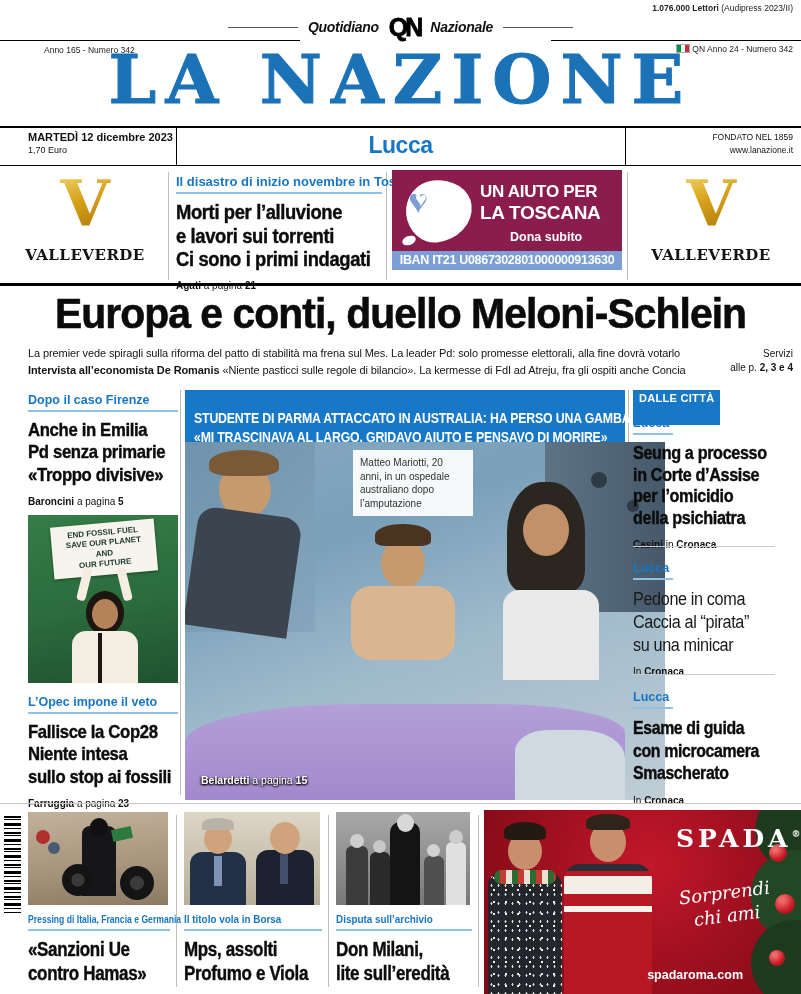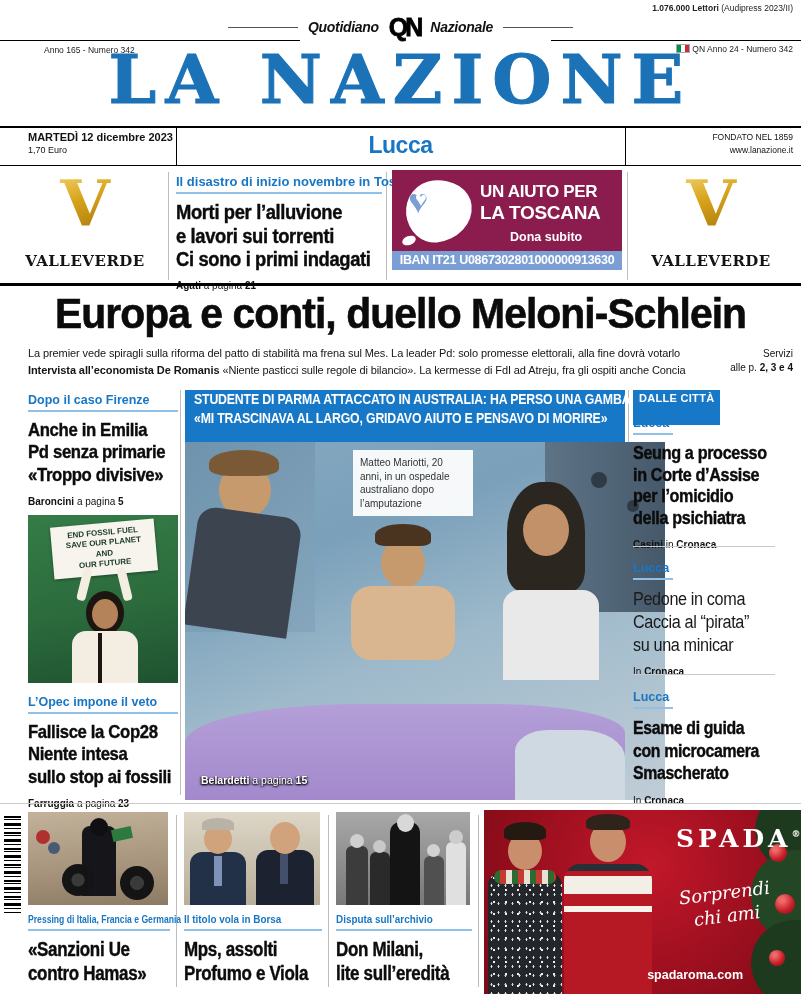--- a/index.html
+++ b/index.html
@@ -39,21 +39,21 @@
   .hl .ln { white-space:nowrap; letter-spacing:-0.4px; }
   .heavy { -webkit-text-stroke:0.4px #0c0c0c; }
   .byl { font-size:10px; color:#111; white-space:nowrap; }
   .byl b { font-weight:bold; }
 
   
   .vv { text-align:center; cursor:pointer; }
   .vv-v { font-family:"DejaVu Serif", serif; font-weight:bold; font-size:64px; line-height:1;
           background:linear-gradient(160deg,#f6dc7a 10%,#d7a21a 45%,#a8780c 80%);
           -webkit-background-clip:text; background-clip:text; color:transparent; }
-  .vv-name { font-family:"DejaVu Serif", serif; font-weight:bold; font-size:15px; letter-spacing:0.5px; color:#141414; margin-top:16px; }
+  .vv-name { font-family:"DejaVu Serif", serif; font-weight:bold; font-size:15px; letter-spacing:0.5px; color:#141414; margin-top:10px; }
 
   
   .tos { background:#8b1d4e; color:#fff; }
   .tos-shape { position:absolute; left:14px; top:10px; width:66px; height:62px; background:#fff;
                border-radius:46% 54% 58% 42% / 50% 46% 54% 50%; transform:rotate(-6deg); }
   .tos-tail { position:absolute; left:10px; top:66px; width:14px; height:9px; background:#fff; border-radius:50%; transform:rotate(-20deg); }
   .heart-out { position:absolute; left:16px; top:14px; font-size:34px; color:#7b9fd4; line-height:1; }
   .heart-in  { position:absolute; left:23px; top:19px; font-size:20px; color:#fff; line-height:1; }
   .tos-t1 { position:absolute; left:88px; top:12px; font-size:17px; font-weight:bold; letter-spacing:-0.3px; }
   .tos-t2 { position:absolute; left:88px; top:32px; font-size:19px; font-weight:bold; letter-spacing:-0.3px; }
@@ -64,21 +64,21 @@
   
   .lead-hl { position:absolute; top:289px; left:0; right:0; text-align:center; font-weight:bold;
              font-size:43px; letter-spacing:-1px; color:#0b0b0b; white-space:nowrap;
              transform:scaleX(0.95); transform-origin:center top; -webkit-text-stroke:0.6px #0b0b0b; }
   .deck { font-size:11px; line-height:1.5; color:#151515; white-space:nowrap; letter-spacing:-0.1px; }
   .deck b { font-weight:bold; }
   .services { font-size:10px; text-align:right; line-height:1.4; }
 
   
   .banner { position:absolute; left:185px; top:390px; width:440px; height:52px; background:#1878c8;
-            color:#fff; font-weight:bold; padding:0 9px; }
+            color:#fff; font-weight:bold; padding:19px 9px; }
   .banner .ln { font-size:15px; white-space:nowrap; transform:scaleX(0.82); transform-origin:left center; line-height:1.25; letter-spacing:-0.2px; }
   .photo-center { position:absolute; left:185px; top:442px; width:480px; height:358px; overflow:hidden;
                   background:linear-gradient(160deg,#86a9c0 0%,#7aa0ba 28%,#9db9ca 55%,#c0cdd6 100%); }
   .cap-box { position:absolute; left:168px; top:8px; width:120px; background:rgba(255,255,255,0.93);
              padding:6px 7px; font-size:10px; line-height:1.35; color:#333; }
   .overlay { position:absolute; left:14px; top:236px; color:#fff; font-weight:bold; letter-spacing:0.5px;
              font-size:37px; line-height:1.18; white-space:nowrap;
              text-shadow:2px 2px 0 #000,-2px -2px 0 #000,2px -2px 0 #000,-2px 2px 0 #000,0 3px 0 #000,3px 0 0 #000,-3px 0 0 #000,0 -3px 0 #000; }
   .overlay-byl { position:absolute; left:16px; top:332px; color:#fff; font-size:10.5px;
                  text-shadow:1px 1px 2px #000, -1px 1px 2px #000; }

